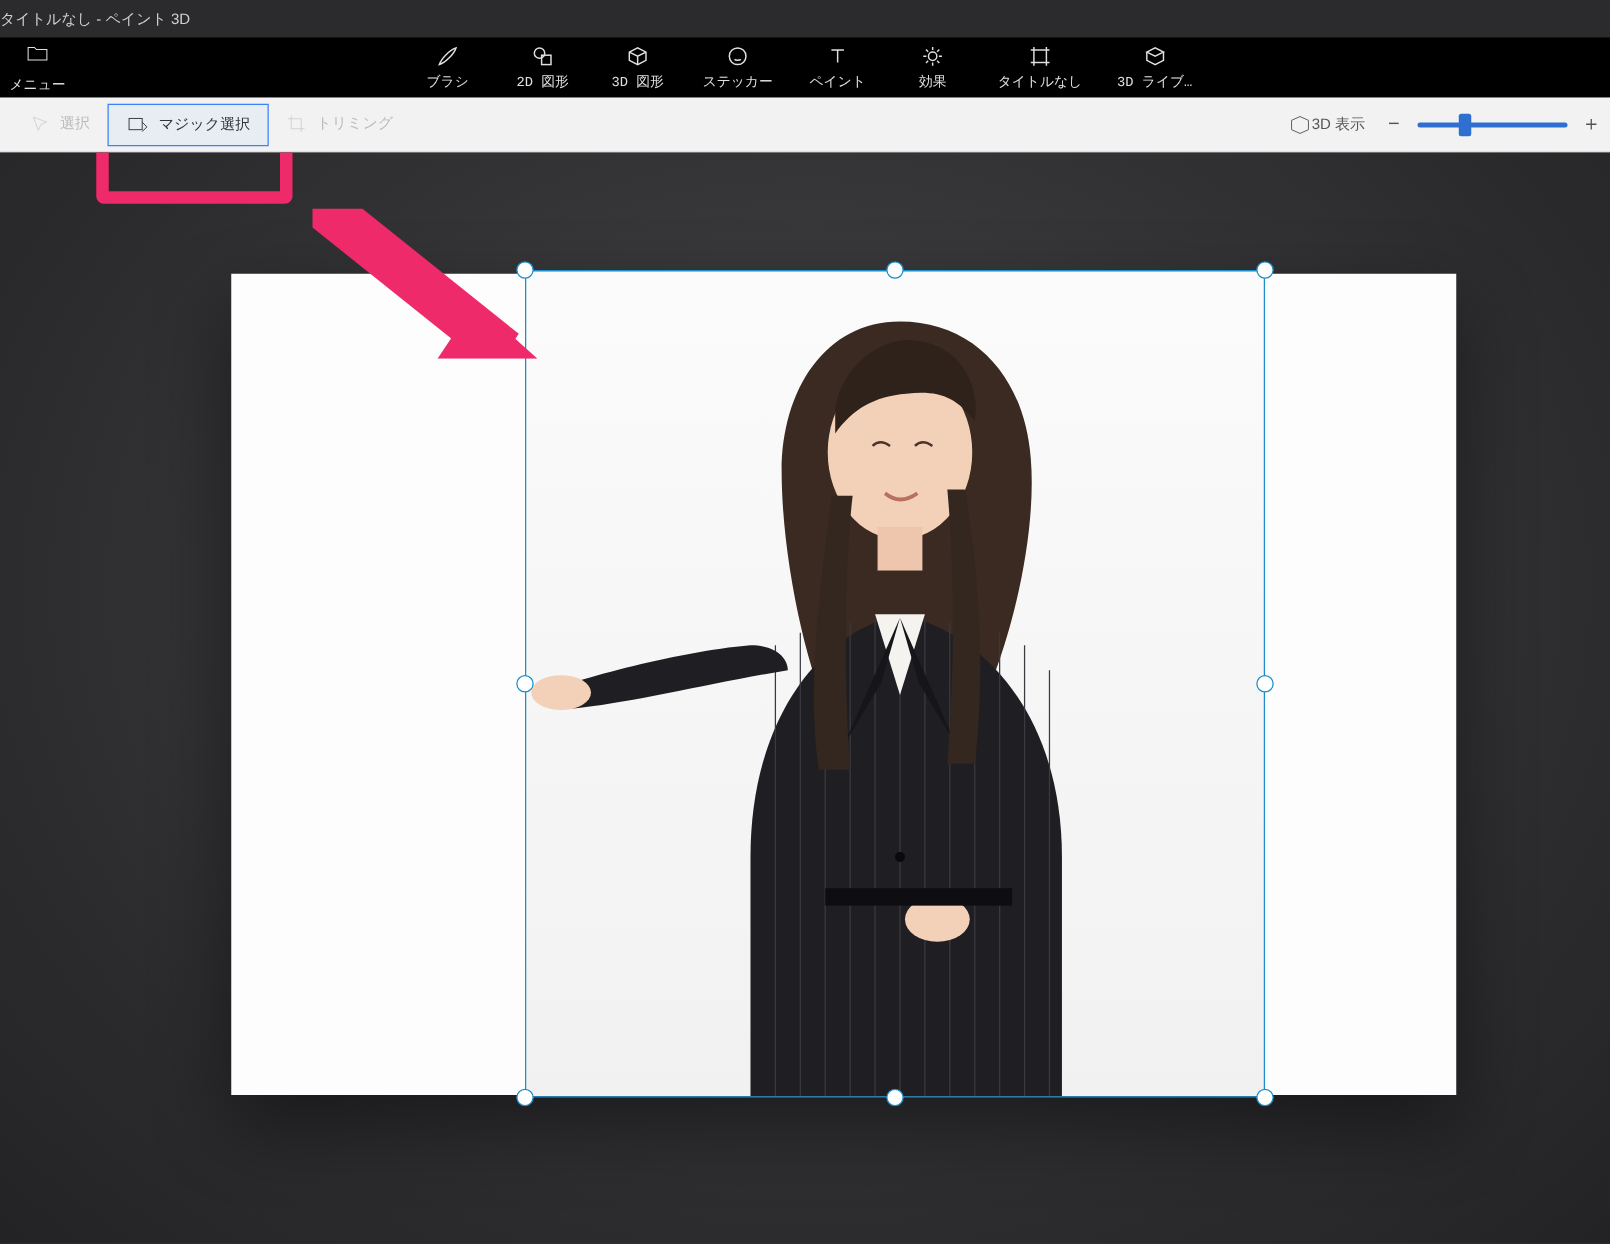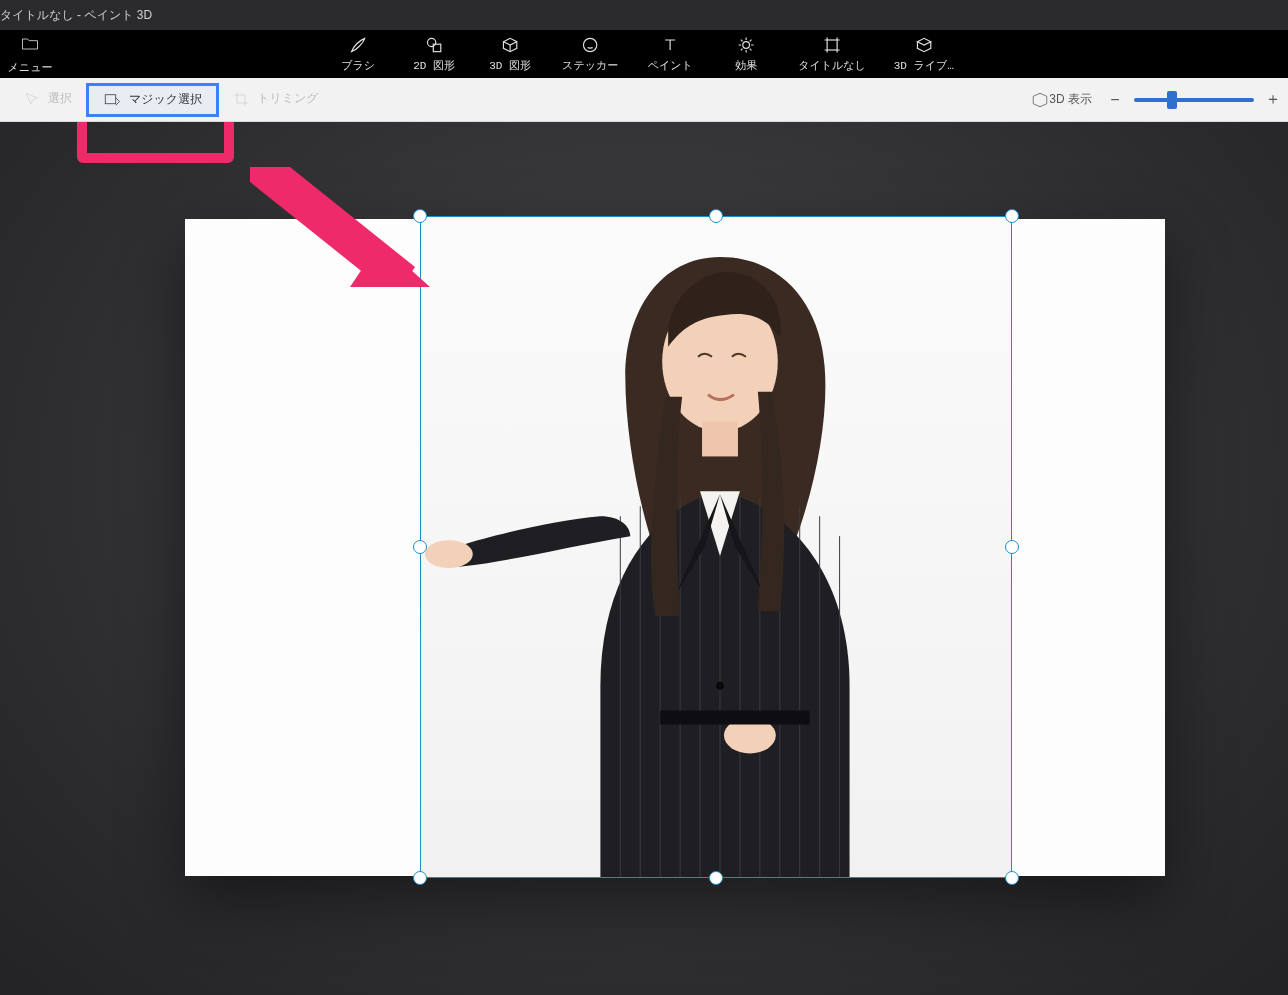--- a/index.html
+++ b/index.html
@@ -55,21 +55,21 @@
   .sub-item {
     display:flex; align-items:center; gap:8px;
     height:32px; padding:0 14px; color:#888; cursor:pointer;
   }
   .sub-item.disabled { color:#bbb; }
   .sub-item svg { stroke:#999; fill:none; }
   .sub-item.disabled svg { stroke:#ccc; }
   .sub-item.highlight {
     background:#e8ecf3;
     color:#333;
-    border:3px solid #3b82f6;
+    border:1px solid #3b82f6;
     height:34px;
   }
   .sub-item.highlight svg { stroke:#333; }
 
   .subbar-right { position:absolute; right:6px; display:flex; align-items:center; gap:14px; }
   .view3d { display:flex; align-items:center; gap:0; color:#555; }
   .zoom-ctrl { display:flex; align-items:center; gap:10px; }
   .zoom-btn { width:18px; height:18px; display:flex; align-items:center; justify-content:center; color:#555; font-size:16px; cursor:pointer; }
   .slider {
     width:120px; height:4px; background:#2f6fd0; position:relative; border-radius:2px;

